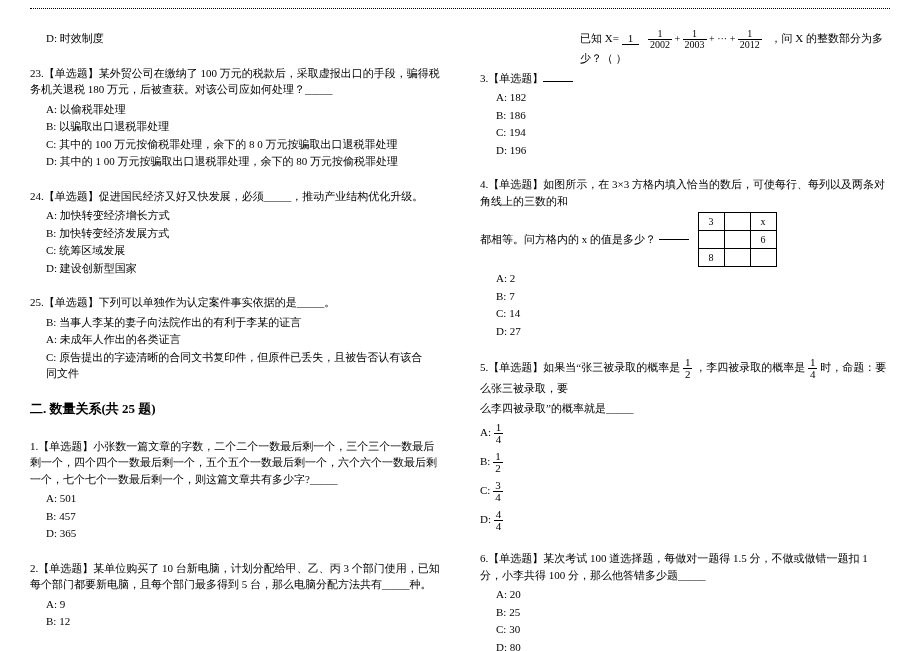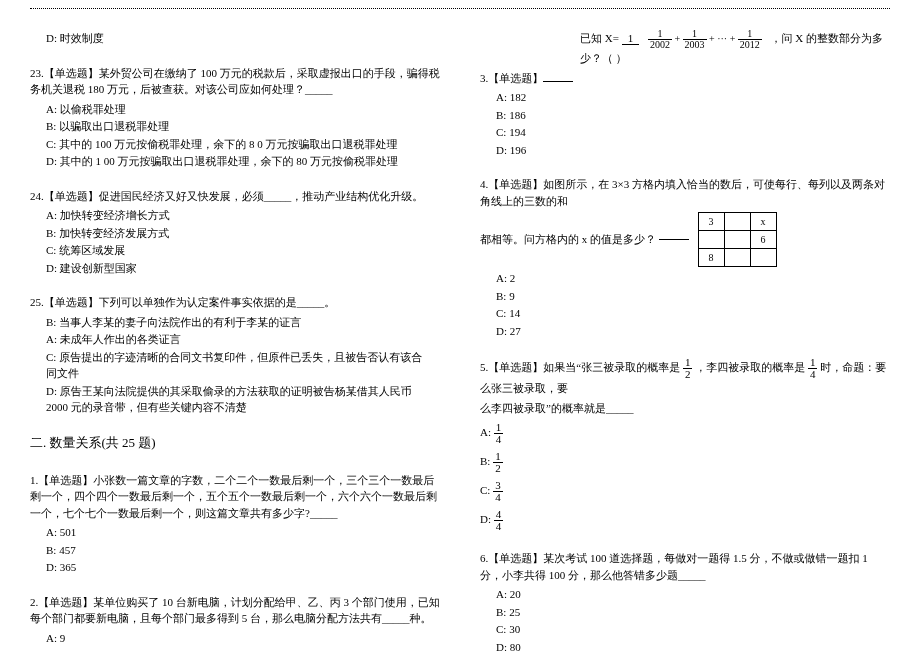--- a/index.html
+++ b/index.html
@@ -3,21 +3,21 @@
   <meta charset="utf-8">
   <style>
     * { margin: 0; padding: 0; box-sizing: border-box; }
     body { font-family: SimSun, serif; font-size: 11px; background: #fff; width: 920px; height: 651px; overflow: hidden; }
     .page { display: flex; padding: 20px 30px; gap: 40px; }
     .column { flex: 1; }
     .hr-top { border-top: 1px dotted #000; margin: 8px 30px 0; }
     .question { margin-bottom: 18px; line-height: 1.5; }
     .q-text { margin-bottom: 3px; }
     .option { margin: 1px 16px; }
-    .section-title { font-weight: normal; font-size: 13px; margin: 15px 0 20px; }
+    .section-title { font-weight: bold; font-size: 13px; margin: 15px 0 20px; }
     .blank { display: inline-block; border-bottom: 1px solid #000; min-width: 30px; }
     .frac { display: inline-block; vertical-align: middle; text-align: center; line-height: 1; }
     .frac .num { display: block; border-bottom: 1px solid #000; padding: 0 2px; }
     .frac .den { display: block; padding: 0 2px; }
     .complex-frac { display: inline-block; vertical-align: middle; text-align: center; }
     .complex-frac .top { border-bottom: 1px solid #000; padding: 0 6px; }
     .complex-frac .bot { padding: 1px 6px; font-size: 10px; }
     .grid-3x3 { display: inline-block; border-collapse: collapse; margin-left: 6px; vertical-align: middle; }
     .grid-3x3 td { border: 1px solid #000; width: 26px; height: 18px; text-align: center; font-size: 10px; }
     .inline-mid { vertical-align: middle; }
@@ -49,21 +49,20 @@
       <div class="option">B: 加快转变经济发展方式</div>
       <div class="option">C: 统筹区域发展</div>
       <div class="option">D: 建设创新型国家</div>
     </div>
 
     <div class="question">
       <div class="q-text">25.【单选题】下列可以单独作为认定案件事实依据的是_____。</div>
       <div class="option">B: 当事人李某的妻子向法院作出的有利于李某的证言</div>
       <div class="option">A: 未成年人作出的各类证言</div>
       <div class="option">C: 原告提出的字迹清晰的合同文书复印件，但原件已丢失，且被告否认有该合同文件</div>
-      <div class="option">D: 原告王某向法院提供的其采取偷录的方法获取的证明被告杨某借其人民币 2000 元的录音带，但有些关键内容不清楚</div>
     </div>
 
     <div class="section-title">二. 数量关系(共 25 题)</div>
 
     <div class="question">
       <div class="q-text">1.【单选题】小张数一篇文章的字数，二个二个一数最后剩一个，三个三个一数最后剩一个，四个四个一数最后剩一个，五个五个一数最后剩一个，六个六个一数最后剩一个，七个七个一数最后剩一个，则这篇文章共有多少字?_____</div>
       <div class="option">A: 501</div>
       <div class="option">B: 457</div>
       <div class="option">D: 365</div>
     </div>
@@ -121,21 +120,21 @@
                 <td>6</td>
               </tr>
           <tr>
                 <td>8</td>
                 <td></td>
                 <td></td>
               </tr>
         </tbody></table>
       </div>
       <div class="option">A: 2</div>
-      <div class="option">B: 9</div>
+      <div class="option">B: 7</div>
       <div class="option">C: 14</div>
       <div class="option">D: 27</div>
     </div>
 
     <div class="question">
       <div class="q-text">
         <span>5.【单选题】如果当“张三被录取的概率是</span>
         <span class="frac"><span class="num">1</span><span class="den">2</span></span>
         <span>，李四被录取的概率是</span>
         <span class="frac"><span class="num">1</span><span class="den">4</span></span>

